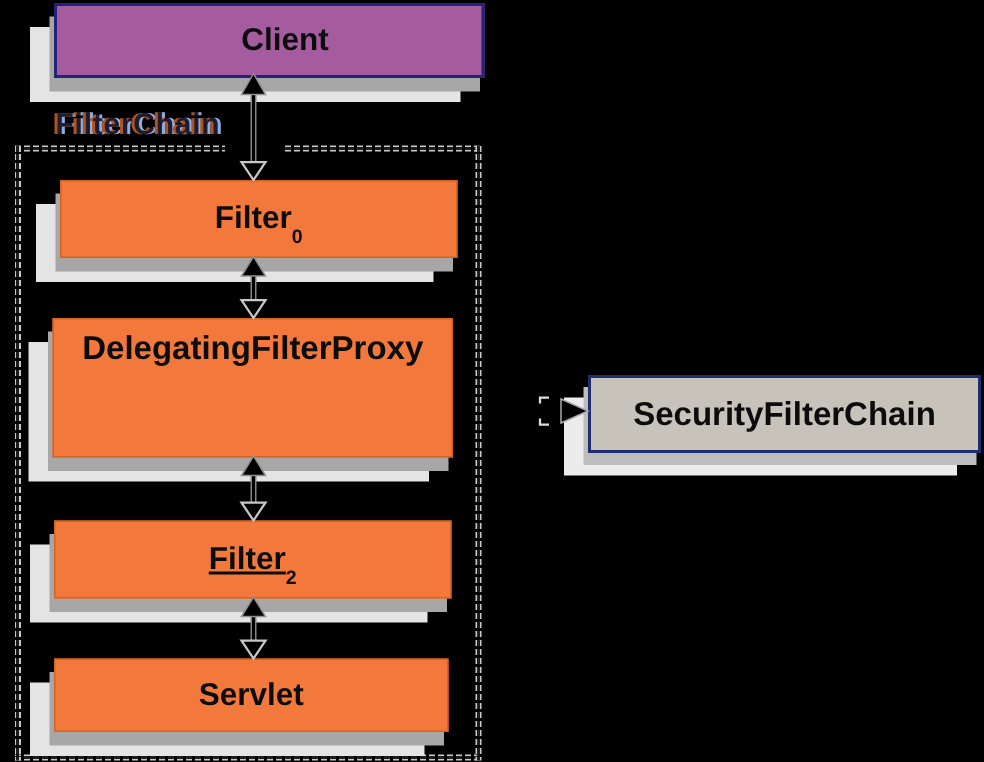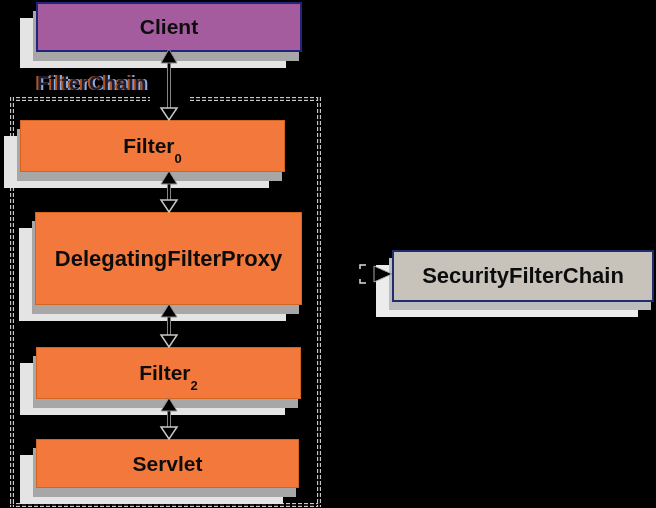--- a/index.html
+++ b/index.html
@@ -9,26 +9,26 @@
     --hatch:#ef8550; --dash:#c9c9c9; --text:#0c0c0c;
     --label_fill:#1c1c34; --fringe_left:#b0541c; --fringe_right:#90aede;
   }
   html,body{margin:0;padding:0;background:#000;}
   #canvas{position:relative;width:656px;height:508px;background:#000;overflow:hidden;
           font-family:"Liberation Sans",sans-serif;}
   .box{position:absolute;display:flex;align-items:center;justify-content:center;
        font-weight:bold;color:var(--text);
        box-shadow:-3px 9px 0 0 var(--shadow_mid),-16px 16px 0 0 var(--shadow_light);}
   .node-client{left:36px;top:2px;width:262px;height:46px;background:var(--purple);
-       border:2px solid var(--navy);font-size:21px;}
+       border:2px solid var(--navy);font-size:21px;padding-left:21px;}
   .node-orange{background:var(--orange);border:1px solid var(--orange_border);font-size:21px;}
-  .node-filter0{left:20px;top:120px;width:263px;height:50px;}
-  .node-filter2{left:36px;top:347px;width:263px;height:50px;}
+  .node-filter0{left:40px;top:120px;width:263px;height:50px;}
+  .node-filter2{left:36px;top:347px;width:263px;height:50px;text-decoration:underline;}
   .node-servlet{left:36px;top:439px;width:261px;height:47px;}
-  .node-dfp{left:35px;top:212px;width:265px;height:91px;flex-direction:row;
+  .node-dfp{left:35px;top:212px;width:265px;height:91px;flex-direction:column;
        justify-content:flex-start;font-size:22px;}
   .dfp-label{height:38px;display:flex;align-items:center;justify-content:center;width:100%;}
   .node-fcp{margin:0 4px 3px;width:calc(100% - 8px);height:44px;box-sizing:content-box;
        border:3px solid #ffffff;background-color:#fff;
        background-image:repeating-linear-gradient(135deg,var(--hatch) 0px,var(--hatch) 1.5px,rgba(255,255,255,0) 1.5px,rgba(255,255,255,0) 13px);
        display:flex;align-items:center;justify-content:center;font-size:22px;
        text-shadow:0 0 3px #fff,0 0 3px #fff;}
   .node-sfc{left:392px;top:250px;width:258px;height:48px;background:var(--sfc_fill);
        border:2px solid var(--sfc_border);font-size:22px;
        box-shadow:-3px 8px 0 0 #bdbdbd,-16px 15px 0 0 #ececec;}

